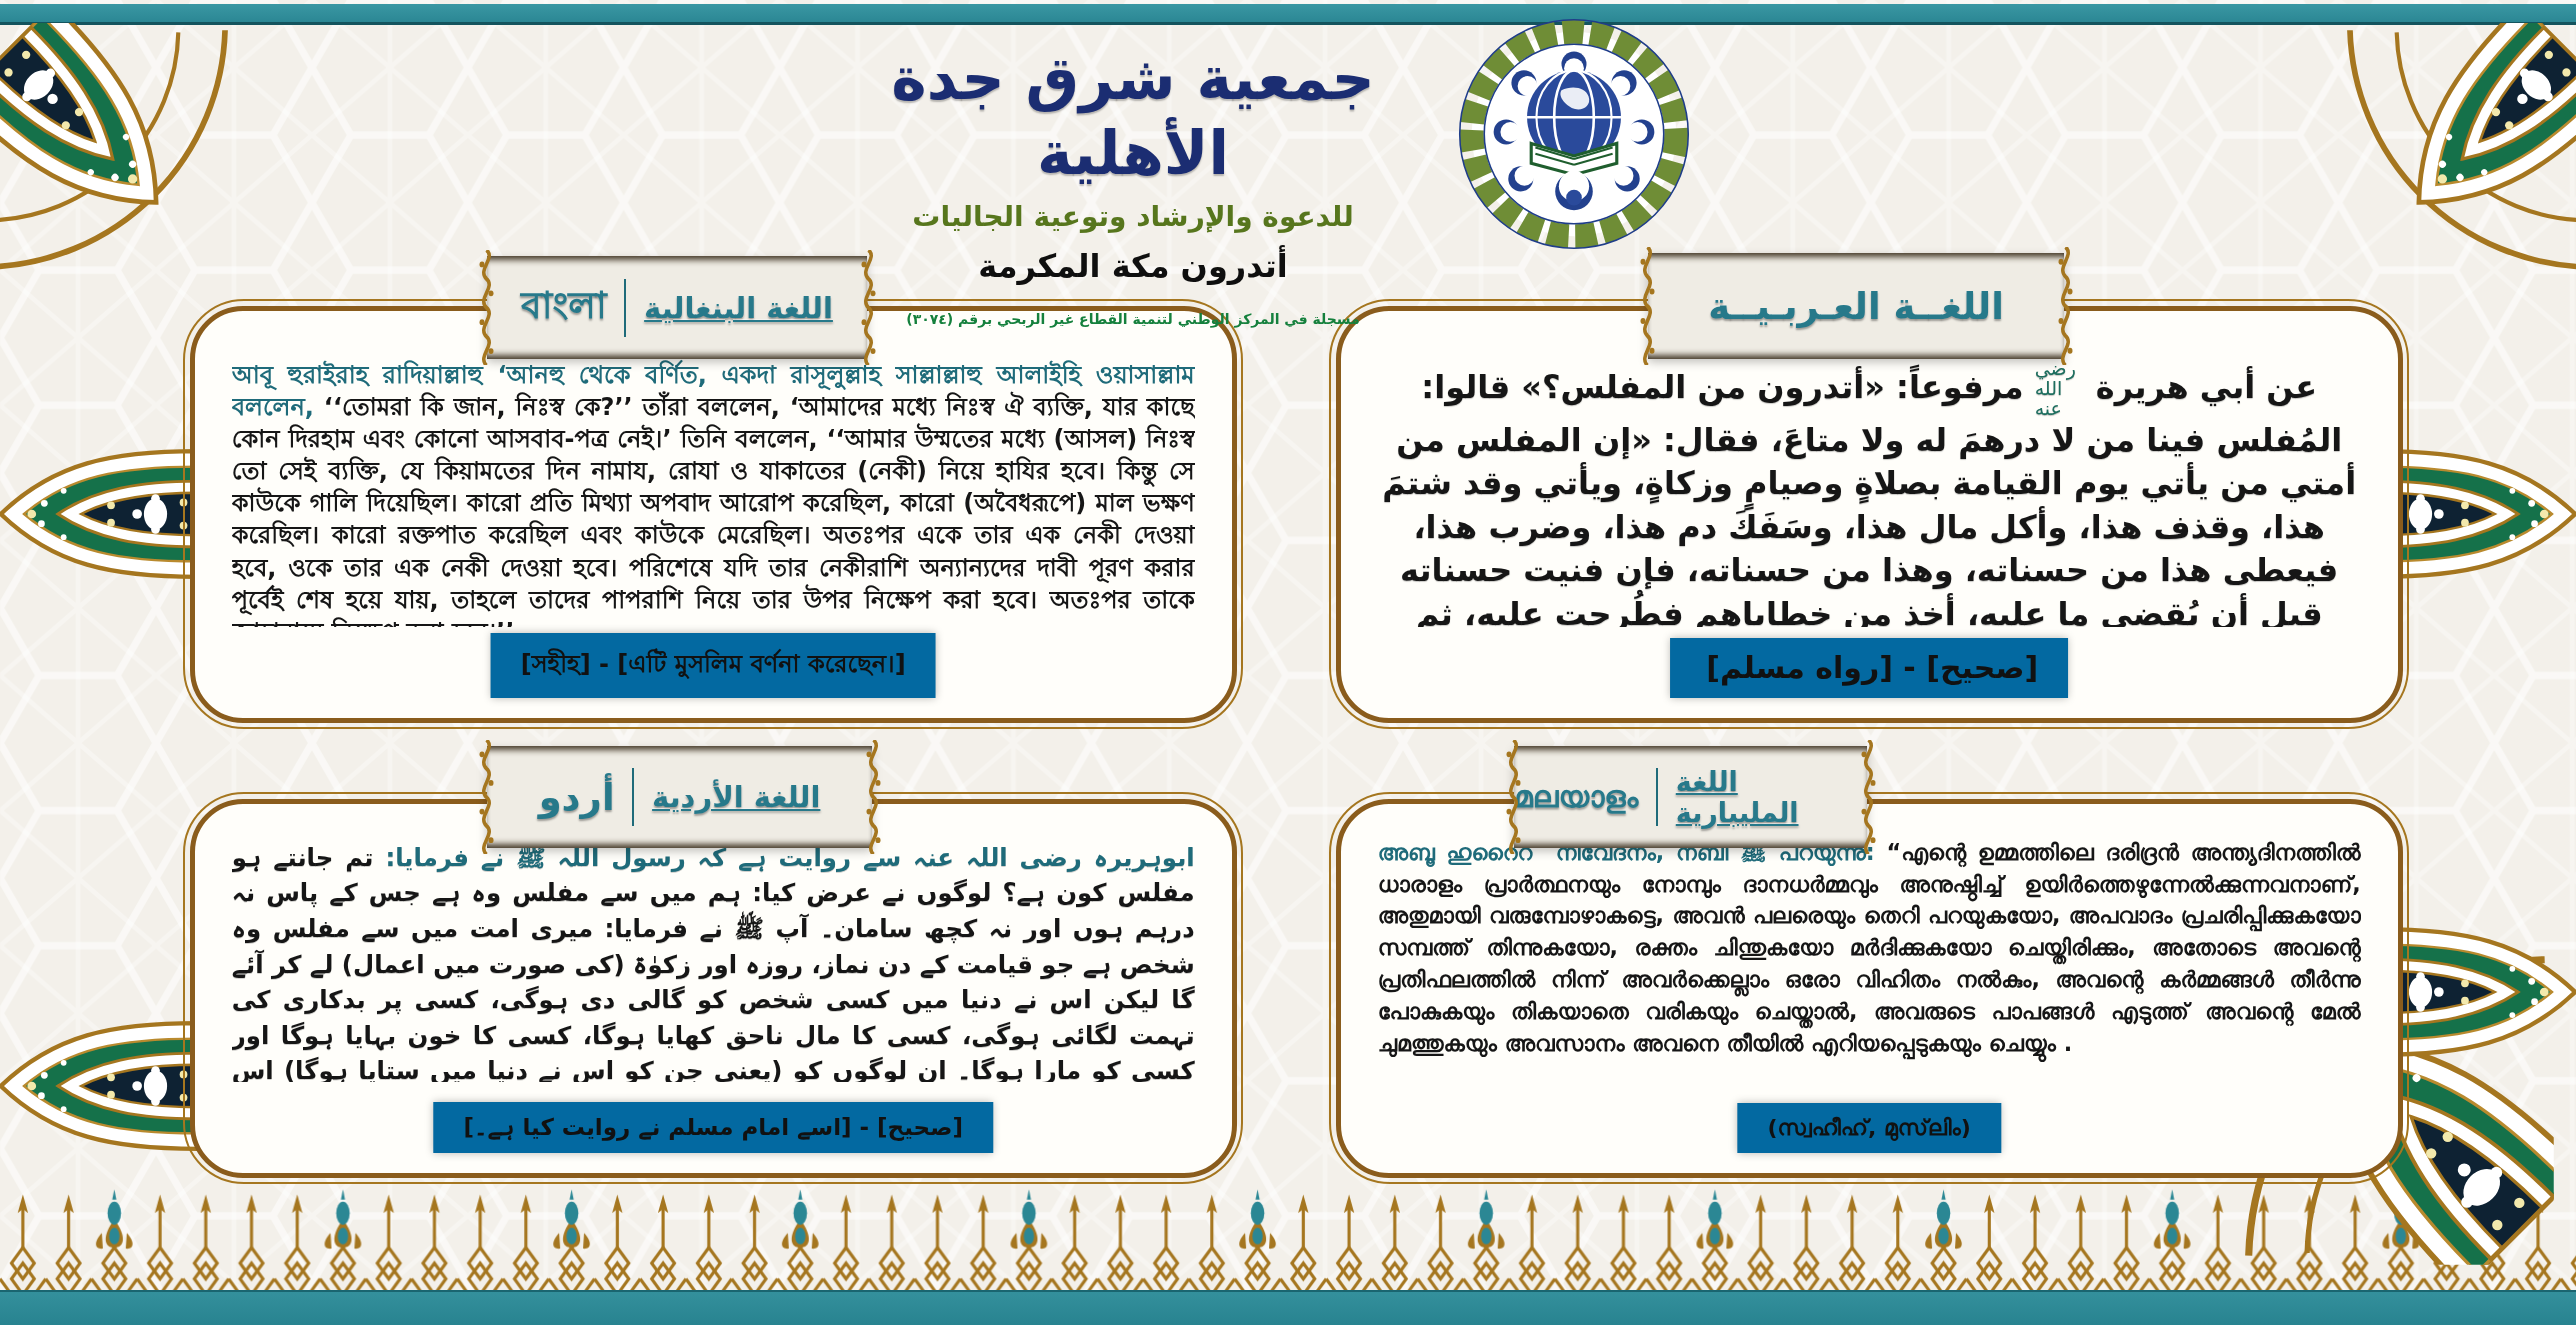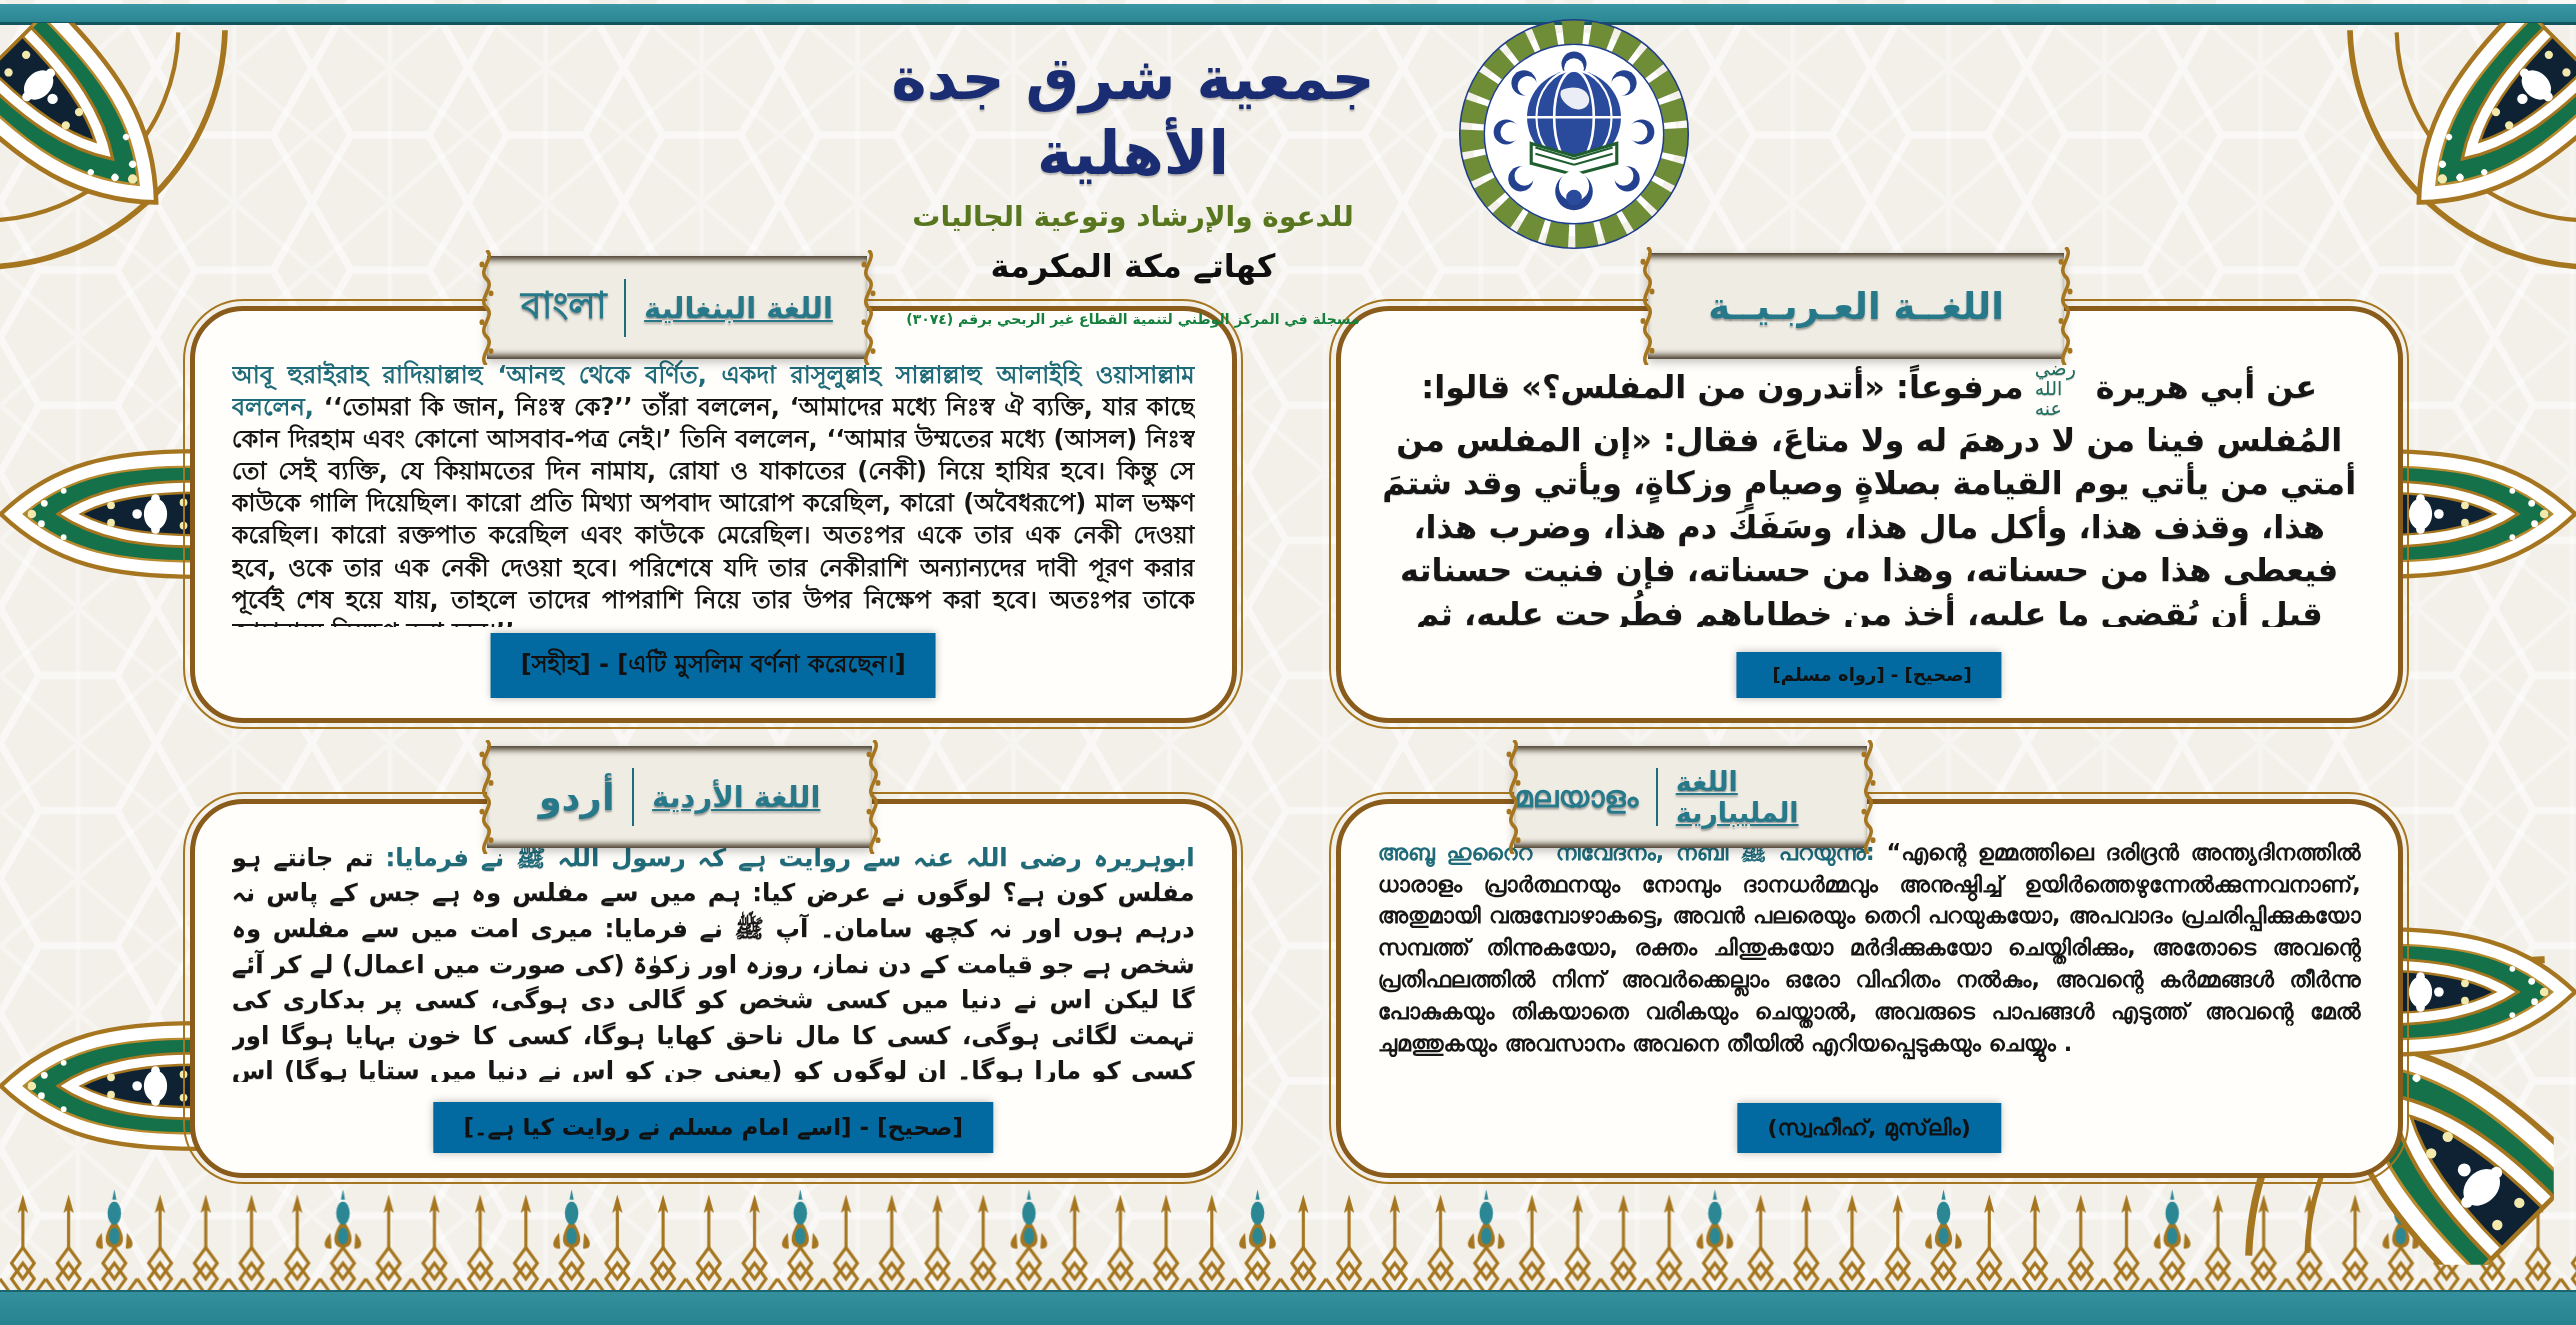--- a/index.html
+++ b/index.html
@@ -199,21 +199,21 @@
   <g>
     <circle cx="230" cy="340" r="36" fill="#23418e"></circle>
       <circle cx="230" cy="330" r="29" fill="#ffffff"></circle>
     <circle cx="230" cy="352" r="15" fill="#2a4a9b"></circle>
   </g>
 </svg>
 
 <div class="abs org">
   <div class="l1">جمعية شرق جدة الأهلية</div>
   <div class="l2">للدعوة والإرشاد وتوعية الجاليات</div>
-  <div class="l3">کھاتے مكة المكرمة</div>
+  <div class="l3">أتدرون مكة المكرمة</div>
   <div class="l4">مسجلة في المركز الوطني لتنمية القطاع غير الربحي برقم (٣٠٧٤)</div>
 </div>
 
 <div class="abs panel" style="left:183px;top:299px;width:1047px;height:417px;">
   <div class="panel-inner">
     <div class="panel-text bn-text">
       <p class="jt"><span class="intro">আবূ হুরাইরাহ রাদিয়াল্লাহু ‘আনহু থেকে বর্ণিত, একদা রাসূলুল্লাহ সাল্লাল্লাহু আলাইহি ওয়াসাল্লাম বললেন,</span> <span>‘‘তোমরা কি জান, নিঃস্ব কে?’’ তাঁরা বললেন, ‘আমাদের মধ্যে নিঃস্ব ঐ ব্যক্তি, যার কাছে কোন দিরহাম এবং কোনো আসবাব-পত্র নেই।’ তিনি বললেন, ‘‘আমার উম্মতের মধ্যে (আসল) নিঃস্ব তো সেই ব্যক্তি, যে কিয়ামতের দিন নামায, রোযা ও যাকাতের (নেকী) নিয়ে হাযির হবে। কিন্তু সে কাউকে গালি দিয়েছিল। কারো প্রতি মিথ্যা অপবাদ আরোপ করেছিল, কারো (অবৈধরূপে) মাল ভক্ষণ করেছিল। কারো রক্তপাত করেছিল এবং কাউকে মেরেছিল। অতঃপর একে তার এক নেকী দেওয়া হবে, ওকে তার এক নেকী দেওয়া হবে। পরিশেষে যদি তার নেকীরাশি অন্যান্যদের দাবী পূরণ করার পূর্বেই শেষ হয়ে যায়, তাহলে তাদের পাপরাশি নিয়ে তার উপর নিক্ষেপ করা হবে। অতঃপর তাকে জাহান্নামে নিক্ষেপ করা হবে।’’</span></p>
     </div>
     <div class="attr" style="font-size:24px;">[সহীহ] - [এটি মুসলিম বর্ণনা করেছেন।]</div>
   </div>
@@ -228,21 +228,21 @@
   <svg class="curl r" viewBox="0 0 46 200" preserveAspectRatio="none">
       <use href="#curlcol"></use>
     </svg>
 </div>
 
 <div class="abs panel" style="left:1329px;top:299px;width:1067px;height:417px;">
   <div class="panel-inner">
     <div class="panel-text ar-text" dir="rtl">
       <p class="ct"><span>عن أبي هريرة</span> <span class="honorific">رضي الله عنه</span> <span>مرفوعاً: </span><span>«أتدرون من المفلس؟» قالوا: المُفلس فينا من لا درهمَ له ولا متاعَ، فقال: «إن المفلس من أمتي من يأتي يوم القيامة بصلاةٍ وصيامٍ وزكاةٍ، ويأتي وقد شتمَ هذا، وقذف هذا، وأكل مال هذا، وسَفَكَ دم هذا، وضرب هذا، فيعطى هذا من حسناته، وهذا من حسناته، فإن فنيت حسناته قبل أن يُقضى ما عليه، أخذ من خطاياهم فطُرحت عليه، ثم طُرح في النار»</span></p>
     </div>
-    <div class="attr" dir="rtl" style="font-size:18px;padding-left:36px;">[صحيح] - [رواه مسلم]</div>
+    <div class="attr" dir="rtl" style="font-size:30px;padding-left:36px;">[صحيح] - [رواه مسلم]</div>
   </div>
 </div>
 <div class="tab" style="left:1648px;top:253px;width:416px;height:106px;">
   <svg class="curl l" viewBox="0 0 46 200" preserveAspectRatio="none">
       <use href="#curlcol"></use>
     </svg>
   <span class="tab-native">اللغــة العـربـيــة</span>
   <svg class="curl r" viewBox="0 0 46 200" preserveAspectRatio="none">
       <use href="#curlcol"></use>
     </svg>

